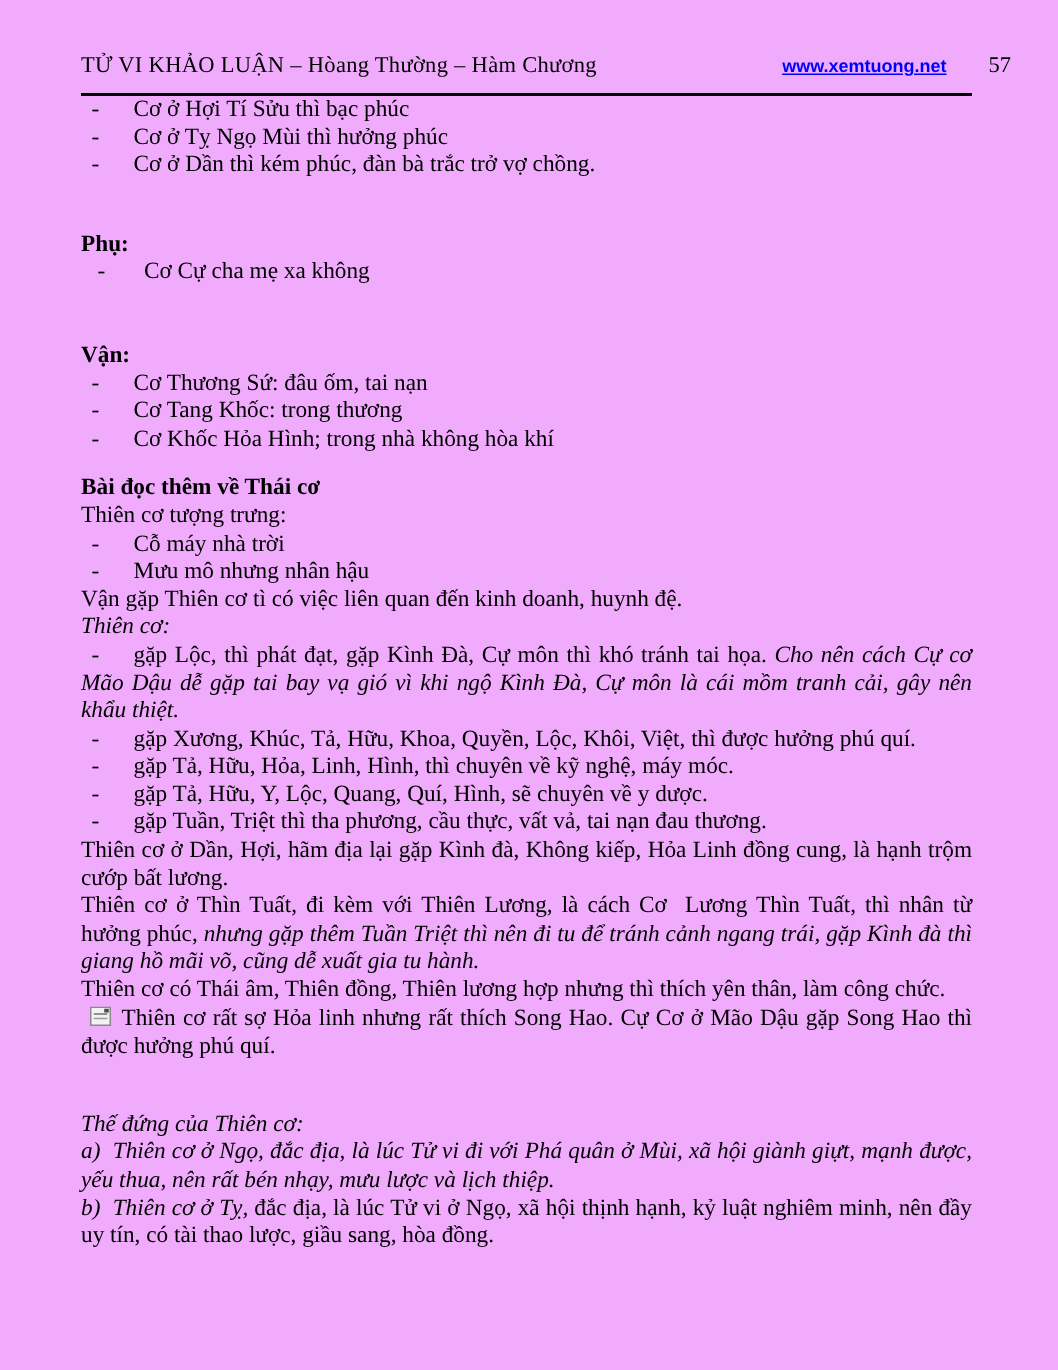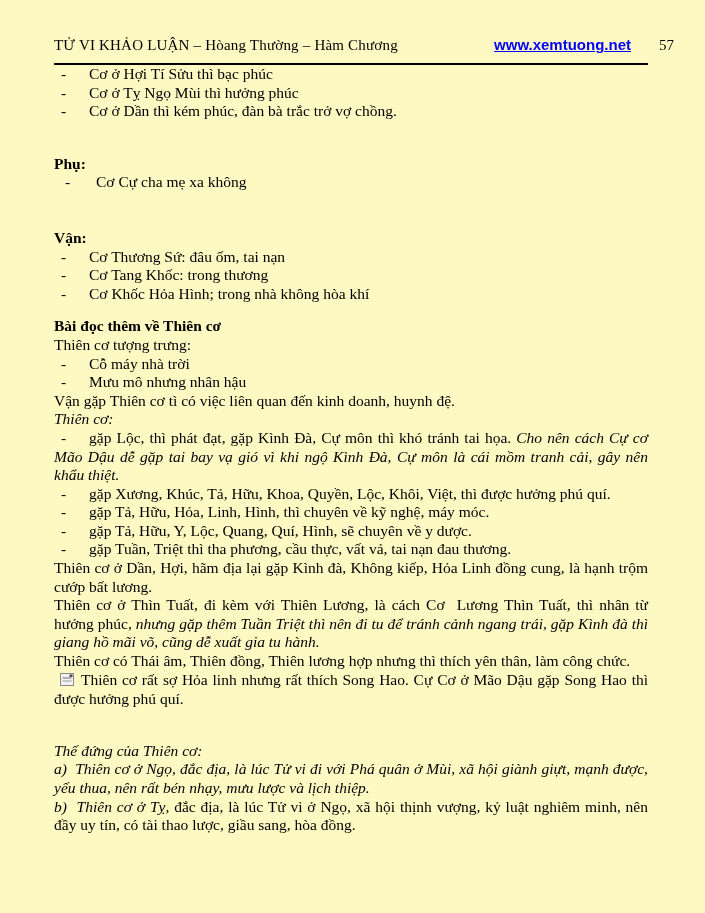--- a/index.html
+++ b/index.html
@@ -1,33 +1,33 @@
 <!DOCTYPE html>
 <html><head>
 <meta charset="utf-8">
 <style>
   html,body{margin:0;padding:0;background:#e8e8e8;}
   .page{
     position:relative;
     width:705px;height:913px;
     margin:0 auto;
-    background:#fef9c3;
+    background:#f0abfc;
     color:#000;
     font-family:"Liberation Serif","DejaVu Serif",serif;
     font-size:15.5px;
     box-sizing:border-box;
     padding:36px 57px 0 54px;
     overflow:hidden;
   }
   
   .hdr{display:flex;align-items:baseline;margin-right:-26px;}
   .h-title{flex:1;font-size:15px;letter-spacing:.2px;}
   .h-link{
     font-family:"Liberation Sans","DejaVu Sans",sans-serif;
-    font-weight:bold;font-size:15px;
+    font-weight:bold;font-size:12px;
     color:#0000ff;text-decoration:underline;cursor:pointer;
   }
   .h-page{margin-left:28px;font-size:15px;}
   .rule{border-top:2px solid #000;margin-top:9px;}
   
   .ln{line-height:18.6px;}
   .para{margin:0;line-height:18.6px;text-align:justify;}
   .it{font-style:italic;}
   .hd{font-weight:bold;line-height:18.6px;}
   .dash{display:inline-block;width:35px;padding-left:7px;box-sizing:border-box;}
@@ -60,21 +60,21 @@
   </div>
 
   <div class="hd sec-phu">Phụ:</div>
   <div class="ln bl bl-phu"><span class="dash">-</span><span>Cơ Cự cha mẹ xa không</span></div>
 
   <div class="hd sec-van">Vận:</div>
   <div class="ln bl"><span class="dash">-</span><span>Cơ Thương Sứ: đâu ốm, tai nạn</span></div>
   <div class="ln bl"><span class="dash">-</span><span>Cơ Tang Khốc: trong thương</span></div>
   <div class="ln bl"><span class="dash">-</span><span>Cơ Khốc Hỏa Hình; trong nhà không hòa khí</span></div>
 
-  <div class="hd sec-baidoc">Bài đọc thêm về Thiên cơ</div>
+  <div class="hd sec-baidoc">Bài đọc thêm về Thái cơ</div>
   <div class="ln">Thiên cơ tượng trưng:</div>
   <div class="ln bl"><span class="dash">-</span><span>Cỗ máy nhà trời</span></div>
   <div class="ln bl"><span class="dash">-</span><span>Mưu mô nhưng nhân hậu</span></div>
   <div class="ln">Vận gặp Thiên cơ tì có việc liên quan đến kinh doanh, huynh đệ.</div>
   <div class="ln it">Thiên cơ:</div>
 
   <p class="para"><span class="dash">-</span><span>gặp Lộc, thì phát đạt, gặp Kình Đà, Cự môn thì khó tránh tai họa. </span><span class="it">Cho nên cách Cự cơ Mão Dậu dễ gặp tai bay vạ gió vì khi ngộ Kình Đà, Cự môn là cái mồm tranh cải, gây nên khẩu thiệt.</span></p>
   <div class="ln bl"><span class="dash">-</span><span>gặp Xương, Khúc, Tả, Hữu, Khoa, Quyền, Lộc, Khôi, Việt, thì được hưởng phú quí.</span></div>
   <div class="ln bl"><span class="dash">-</span><span>gặp Tả, Hữu, Hỏa, Linh, Hình, thì chuyên về kỹ nghệ, máy móc.</span></div>
   <div class="ln bl"><span class="dash">-</span><span>gặp Tả, Hữu, Y, Lộc, Quang, Quí, Hình, sẽ chuyên về y dược.</span></div>
@@ -86,15 +86,15 @@
 
   <p class="para"><span class="note-icon"><svg width="14" height="13" viewBox="0 0 14 13" xmlns="http://www.w3.org/2000/svg">
           <rect x="0.5" y="0.5" width="13" height="12" fill="#f2f2f2" stroke="#8a8a8a"></rect>
           <rect x="9.5" y="1.5" width="3" height="2.5" fill="#4a4a4a"></rect>
           <line x1="2.5" y1="5" x2="11.5" y2="5" stroke="#6f6f6f" stroke-width="1"></line>
           <line x1="2.5" y1="8" x2="11.5" y2="8" stroke="#9d9d9d" stroke-width="1"></line>
         </svg></span><span>Thiên cơ rất sợ Hỏa linh nhưng rất thích Song Hao. Cự Cơ ở Mão Dậu gặp Song Hao thì được hưởng phú quí.</span></p>
 
   <div class="it sec-thedung">Thế đứng của Thiên cơ:</div>
   <p class="para it">a) &nbsp;Thiên cơ ở Ngọ, đắc địa, là lúc Tử vi đi với Phá quân ở Mùi, xã hội giành giựt, mạnh được, yếu thua, nên rất bén nhạy, mưu lược và lịch thiệp.</p>
-  <p class="para"><span class="it">b) &nbsp;Thiên cơ ở Tỵ,</span><span> đắc địa, là lúc Tử vi ở Ngọ, xã hội thịnh vượng, kỷ luật nghiêm minh, nên đầy uy tín, có tài thao lược, giầu sang, hòa đồng.</span></p>
+  <p class="para"><span class="it">b) &nbsp;Thiên cơ ở Tỵ,</span><span> đắc địa, là lúc Tử vi ở Ngọ, xã hội thịnh hạnh, kỷ luật nghiêm minh, nên đầy uy tín, có tài thao lược, giầu sang, hòa đồng.</span></p>
 
 </div>
 
 </body></html>

